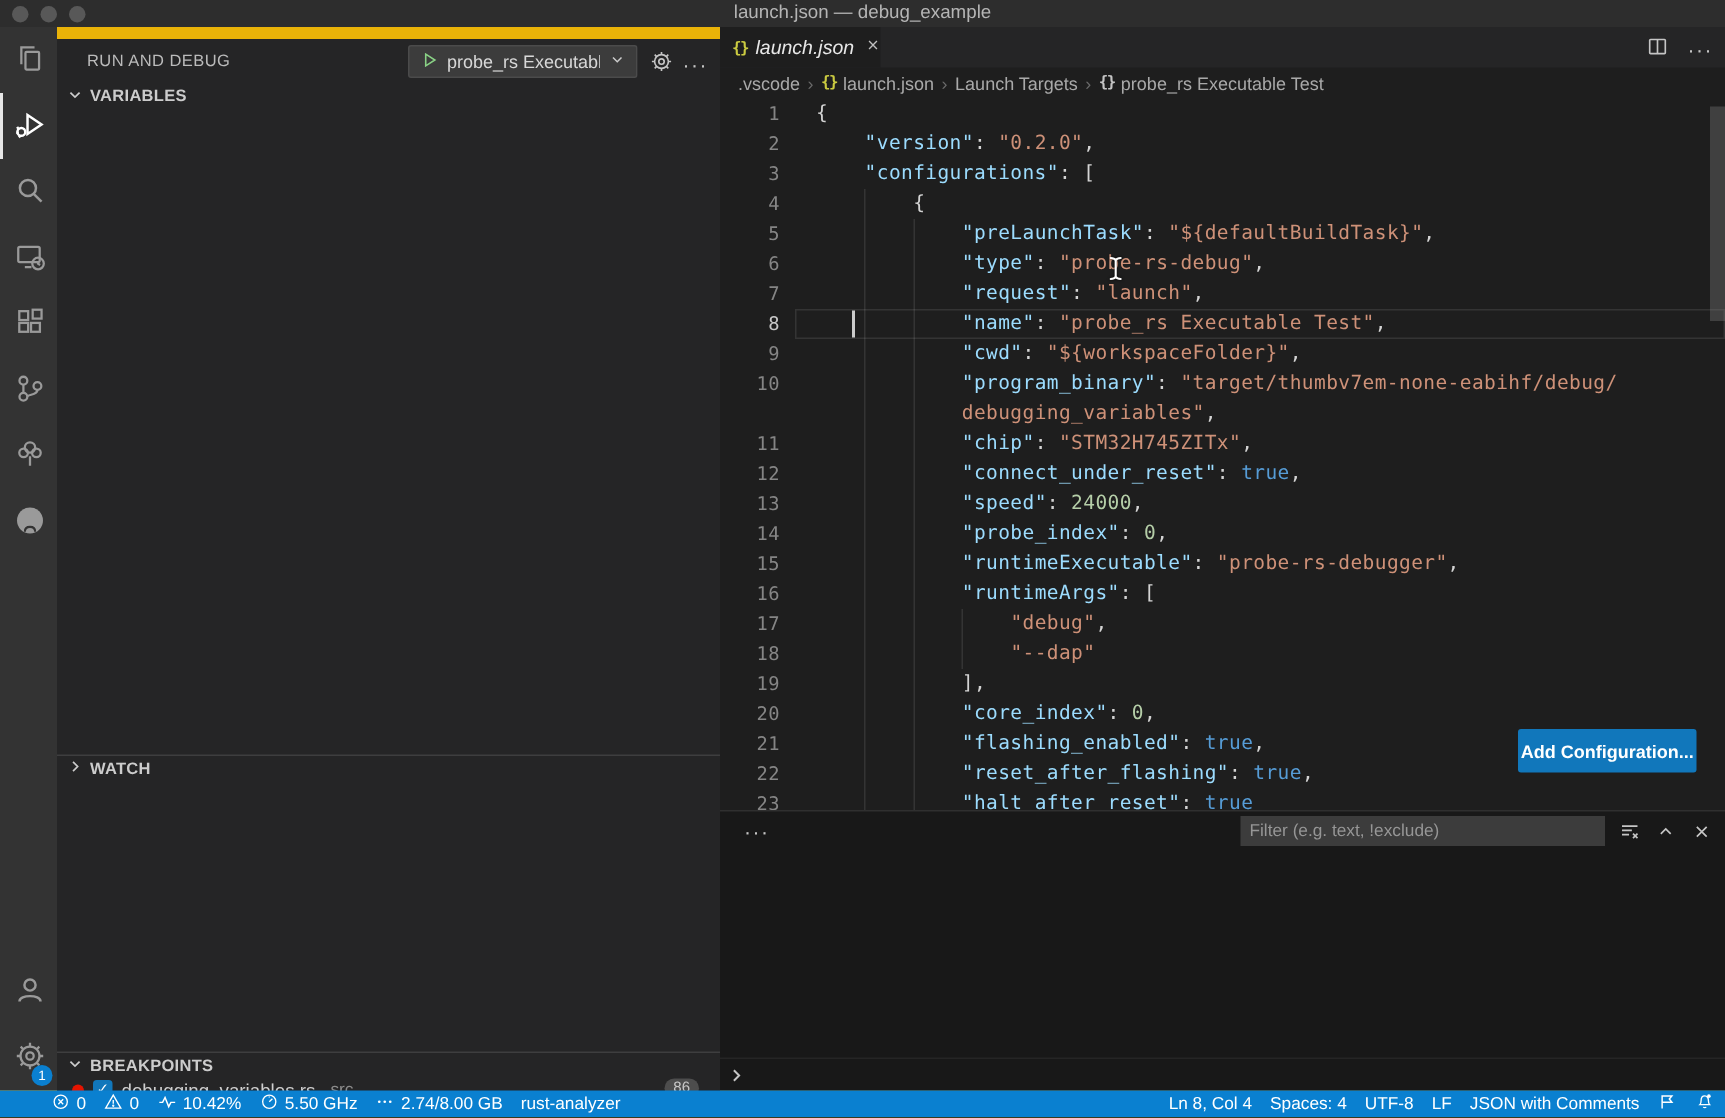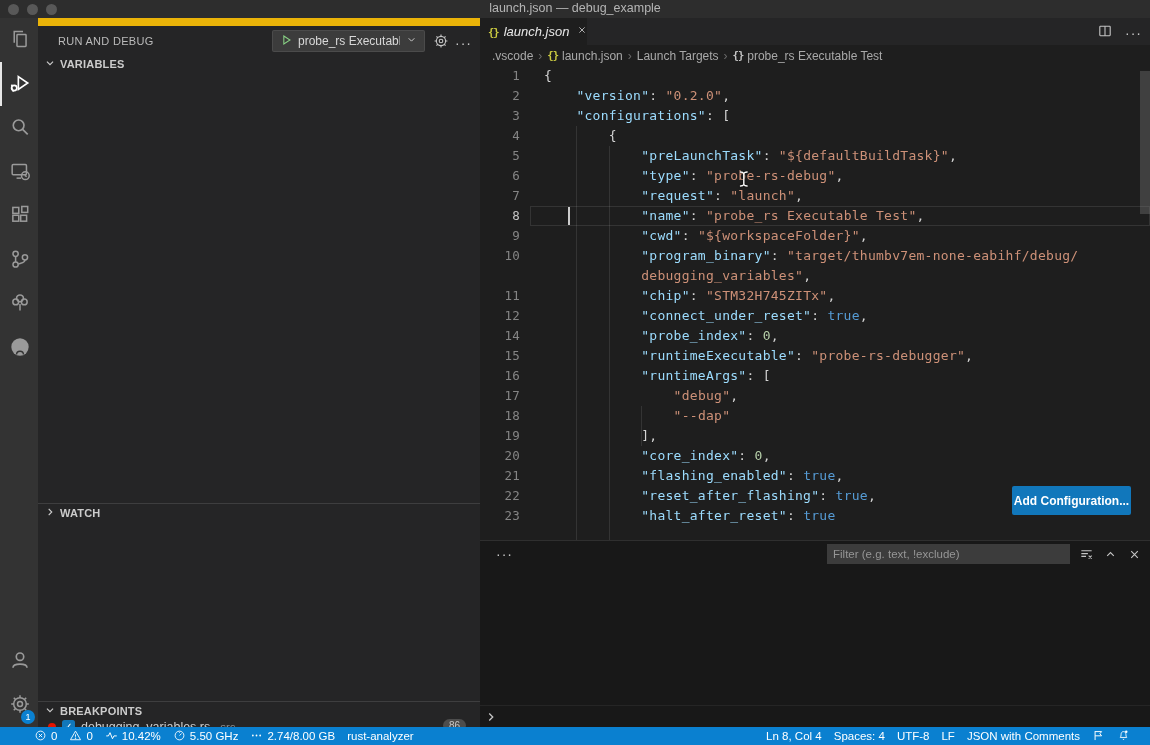--- a/index.html
+++ b/index.html
@@ -96,21 +96,21 @@
   .panel-input { height:22px; border-top:1px solid rgba(255,255,255,.06); display:flex; align-items:center;
     padding-left:4px; color:#c5c5c5; }
   .panel-input svg { width:14px; height:14px; }
   
   .statusbar { position:absolute; left:0; top:727px; width:1150px; height:18px; background:#0a80d0;
     color:#ffffff; display:flex; justify-content:space-between; align-items:center; font-size:11.5px; }
   .sb-group { display:flex; align-items:center; height:18px; }
   .sb-item { display:flex; align-items:center; gap:4px; padding:0 6px; height:18px; white-space:nowrap; }
   .sb-item svg { width:13px; height:13px; }
   .sb-left { padding-left:28px; }
-  .sb-right { padding-right:14px; }
+  .sb-right { padding-right:1px; }
 </style>
 </head>
 <body>
 
 <div id="window">
 
   <div class="titlebar">
     <div class="traffic">
       <span></span>
       <span></span>
@@ -289,20 +289,21 @@
           <div class="row"><span class="ln">4</span><span class="lc" style="left: 128.8px;"><span class="tk-p">{</span></span></div>
           <div class="row"><span class="ln">5</span><span class="lc" style="left: 161.2px;"><span class="tk-k">"preLaunchTask"</span><span class="tk-p">: </span><span class="tk-s">"${defaultBuildTask}"</span><span class="tk-p">,</span></span></div>
           <div class="row"><span class="ln">6</span><span class="lc" style="left: 161.2px;"><span class="tk-k">"type"</span><span class="tk-p">: </span><span class="tk-s">"probe-rs-debug"</span><span class="tk-p">,</span></span></div>
           <div class="row"><span class="ln">7</span><span class="lc" style="left: 161.2px;"><span class="tk-k">"request"</span><span class="tk-p">: </span><span class="tk-s">"launch"</span><span class="tk-p">,</span></span></div>
           <div class="row current"><span class="ln">8</span><span class="lc" style="left: 161.2px;"><span class="tk-k">"name"</span><span class="tk-p">: </span><span class="tk-s">"probe_rs Executable Test"</span><span class="tk-p">,</span></span><span class="caret"></span></div>
           <div class="row"><span class="ln">9</span><span class="lc" style="left: 161.2px;"><span class="tk-k">"cwd"</span><span class="tk-p">: </span><span class="tk-s">"${workspaceFolder}"</span><span class="tk-p">,</span></span></div>
           <div class="row"><span class="ln">10</span><span class="lc" style="left: 161.2px;"><span class="tk-k">"program_binary"</span><span class="tk-p">: </span><span class="tk-s">"target/thumbv7em-none-eabihf/debug/</span></span></div>
           <div class="row"><span class="ln"></span><span class="lc" style="left: 161.2px;"><span class="tk-s">debugging_variables"</span><span class="tk-p">,</span></span></div>
           <div class="row"><span class="ln">11</span><span class="lc" style="left: 161.2px;"><span class="tk-k">"chip"</span><span class="tk-p">: </span><span class="tk-s">"STM32H745ZITx"</span><span class="tk-p">,</span></span></div>
           <div class="row"><span class="ln">12</span><span class="lc" style="left: 161.2px;"><span class="tk-k">"connect_under_reset"</span><span class="tk-p">: </span><span class="tk-b">true</span><span class="tk-p">,</span></span></div>
+          <div class="row"><span class="ln">13</span><span class="lc" style="left: 161.2px;"><span class="tk-k">"speed"</span><span class="tk-p">: </span><span class="tk-nm">24000</span><span class="tk-p">,</span></span></div>
           <div class="row"><span class="ln">14</span><span class="lc" style="left: 161.2px;"><span class="tk-k">"probe_index"</span><span class="tk-p">: </span><span class="tk-nm">0</span><span class="tk-p">,</span></span></div>
           <div class="row"><span class="ln">15</span><span class="lc" style="left: 161.2px;"><span class="tk-k">"runtimeExecutable"</span><span class="tk-p">: </span><span class="tk-s">"probe-rs-debugger"</span><span class="tk-p">,</span></span></div>
           <div class="row"><span class="ln">16</span><span class="lc" style="left: 161.2px;"><span class="tk-k">"runtimeArgs"</span><span class="tk-p">: [</span></span></div>
           <div class="row"><span class="ln">17</span><span class="lc" style="left: 193.6px;"><span class="tk-s">"debug"</span><span class="tk-p">,</span></span></div>
           <div class="row"><span class="ln">18</span><span class="lc" style="left: 193.6px;"><span class="tk-s">"--dap"</span></span></div>
           <div class="row"><span class="ln">19</span><span class="lc" style="left: 161.2px;"><span class="tk-p">],</span></span></div>
           <div class="row"><span class="ln">20</span><span class="lc" style="left: 161.2px;"><span class="tk-k">"core_index"</span><span class="tk-p">: </span><span class="tk-nm">0</span><span class="tk-p">,</span></span></div>
           <div class="row"><span class="ln">21</span><span class="lc" style="left: 161.2px;"><span class="tk-k">"flashing_enabled"</span><span class="tk-p">: </span><span class="tk-b">true</span><span class="tk-p">,</span></span></div>
           <div class="row"><span class="ln">22</span><span class="lc" style="left: 161.2px;"><span class="tk-k">"reset_after_flashing"</span><span class="tk-p">: </span><span class="tk-b">true</span><span class="tk-p">,</span></span></div>
           <div class="row"><span class="ln">23</span><span class="lc" style="left: 161.2px;"><span class="tk-k">"halt_after_reset"</span><span class="tk-p">: </span><span class="tk-b">true</span></span></div>

